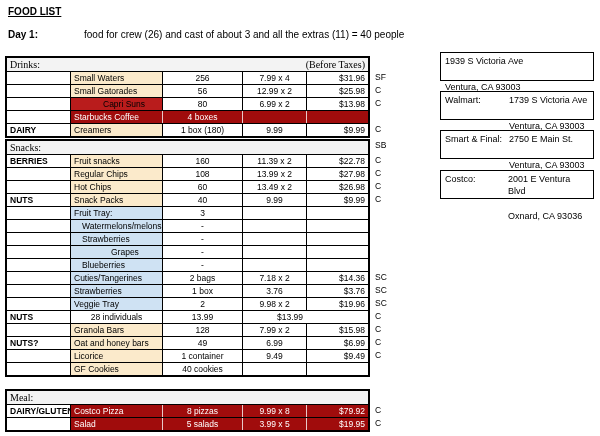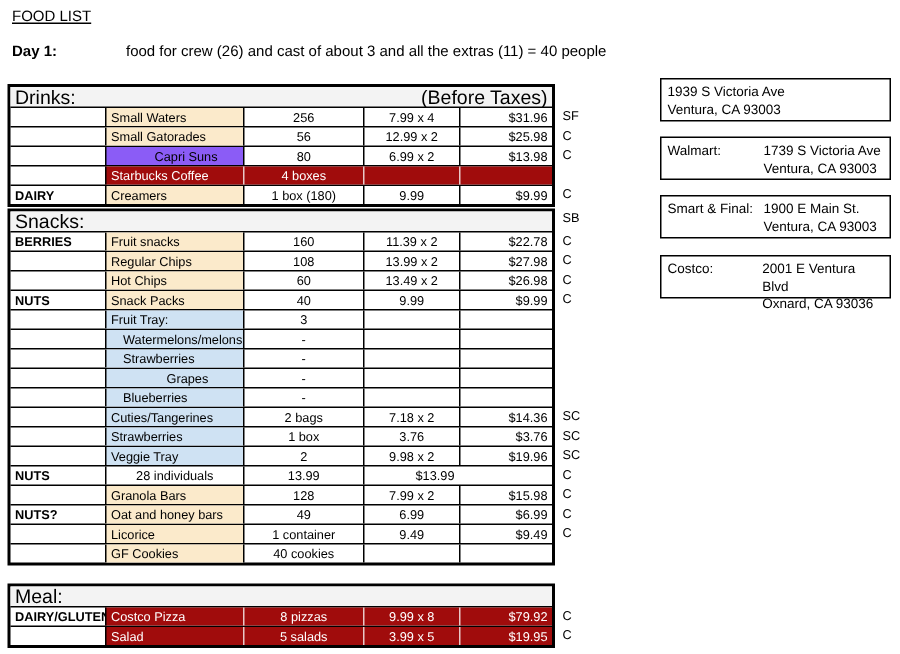--- a/index.html
+++ b/index.html
@@ -1,37 +1,37 @@
 <!DOCTYPE html>
 <html style="--red: #A00C0C; --tan: #FBEACB; --blue: #CFE2F3; --hdr: #F3F3F3;"><head>
 <meta charset="utf-8">
 <style>
   :root { --red:#A00C0C; --tan:#FBEACB; --blue:#CFE2F3; --hdr:#F3F3F3; }
   * { margin:0; padding:0; box-sizing:border-box; }
   body { width:600px; height:436px; background:#fff; font-family:"Liberation Sans","DejaVu Sans",sans-serif; color:#000; }
   .sheet { position:relative; width:600px; height:436px; background:#fff; overflow:hidden; }
-  .title { position:absolute; left:8px; top:6px; font-size:10px; font-weight:normal; text-decoration:underline; }
+  .title { position:absolute; left:8px; top:6px; font-size:10px; font-weight:bold; text-decoration:underline; }
   .day-label { position:absolute; left:8px; top:29px; font-size:10px; font-weight:bold; }
   .day-desc { position:absolute; left:84px; top:29px; font-size:10px; font-weight:normal; }
   .table-block { position:absolute; left:5px; width:400px; }
   .tbl { width:365px; border:2px solid #000; background:#fff; }
-  .thead { height:13px; line-height:13px; background:var(--hdr); display:flex; justify-content:space-between; padding:0 3px; font-size:13px; }
+  .thead { height:13px; line-height:13px; background:var(--hdr); display:flex; justify-content:space-between; padding:0 3px; font-size:10px;font-family:Liberation Serif, serif; }
   .trow { display:grid; grid-template-columns:63px 92px 80px 64px 1fr; height:13px; border-top:1px solid #000; }
   .cell { font-size:8.5px; line-height:11px; padding:0 3px; white-space:nowrap; overflow:hidden; display:flex; align-items:center; }
   .cell + .cell { border-left:1px solid #000; }
   .cell.category { font-weight:bold; }
   .cell.qty, .cell.price { justify-content:center; }
   .cell.total { justify-content:flex-end;padding-left:40px; }
   .cell.indent { padding-left:11px; }
   .cell.red { background:var(--red); color:#fff; }
   .cell.red + .cell.red { border-left-color:#e8c8c8; }
   .code { position:absolute; left:370px; height:13px; line-height:13px; font-size:8.5px; }
   .store-box { position:absolute; left:440px; width:154px; height:29px; border:1px solid #000; display:flex; padding:3px 4px 0 4px; font-size:9px; background:#fff; }
   .store-name { width:64px; line-height:11px; }
-  .store-addr { display:flex; flex-direction:column; line-height:11.5px; }
+  .store-addr { display:flex; flex-direction:column; line-height:11.5px;gap:14px; }
 </style>
 </head>
 <body>
 
 <div class="sheet">
   <div class="title">FOOD LIST</div>
   <div class="day-label">Day 1:</div>
   <div class="day-desc">food for crew (26) and cast of about 3 and all the extras (11) = 40 people</div>
 
   <div class="table-block" id="table-0" style="top:56px">
@@ -49,21 +49,21 @@
         </div>
         <div class="trow">
           <div class="cell category"></div>
           <div class="cell item" style="background: rgb(251, 234, 203);">Small Gatorades</div>
           <div class="cell qty">56</div>
           <div class="cell price">12.99 x 2</div>
           <div class="cell total">$25.98</div>
         </div>
         <div class="trow">
           <div class="cell category"></div>
-          <div class="cell item" style="background: #8b5cf6; padding-left: 32px;">Capri Suns</div>
+          <div class="cell item" style="background: #b91c1c; padding-left: 32px;">Capri Suns</div>
           <div class="cell qty">80</div>
           <div class="cell price">6.99 x 2</div>
           <div class="cell total">$13.98</div>
         </div>
         <div class="trow">
           <div class="cell category"></div>
           <div class="cell item red">Starbucks Coffee</div>
           <div class="cell qty red">4 boxes</div>
           <div class="cell price red"></div>
           <div class="cell total red"></div>
@@ -251,21 +251,21 @@
   <div class="store-box" style="top:91px">
     <span class="store-name">Walmart:</span>
     <span class="store-addr">
       <span>1739 S Victoria Ave</span>
       <span>Ventura, CA 93003</span>
     </span>
   </div>
   <div class="store-box" style="top:130px">
     <span class="store-name">Smart &amp; Final:</span>
     <span class="store-addr">
-      <span>1900 E Main St.</span>
+      <span>2750 E Main St.</span>
       <span>Ventura, CA 93003</span>
     </span>
   </div>
   <div class="store-box" style="top:170px">
     <span class="store-name">Costco:</span>
     <span class="store-addr">
       <span>2001 E Ventura Blvd</span>
       <span>Oxnard, CA 93036</span>
     </span>
   </div>

